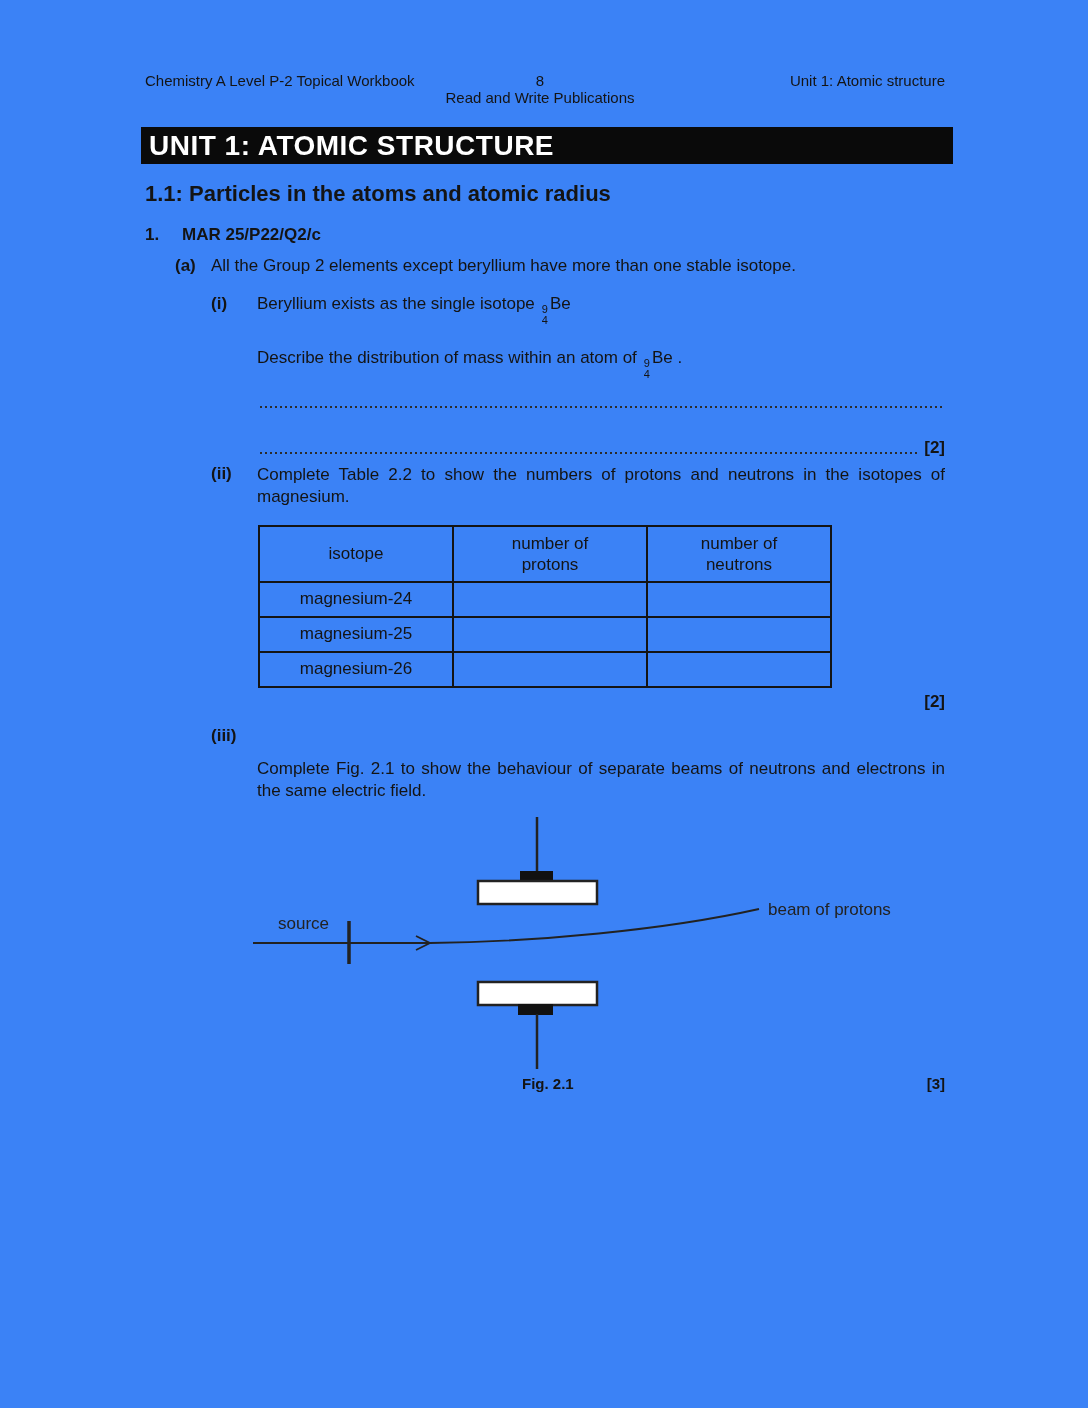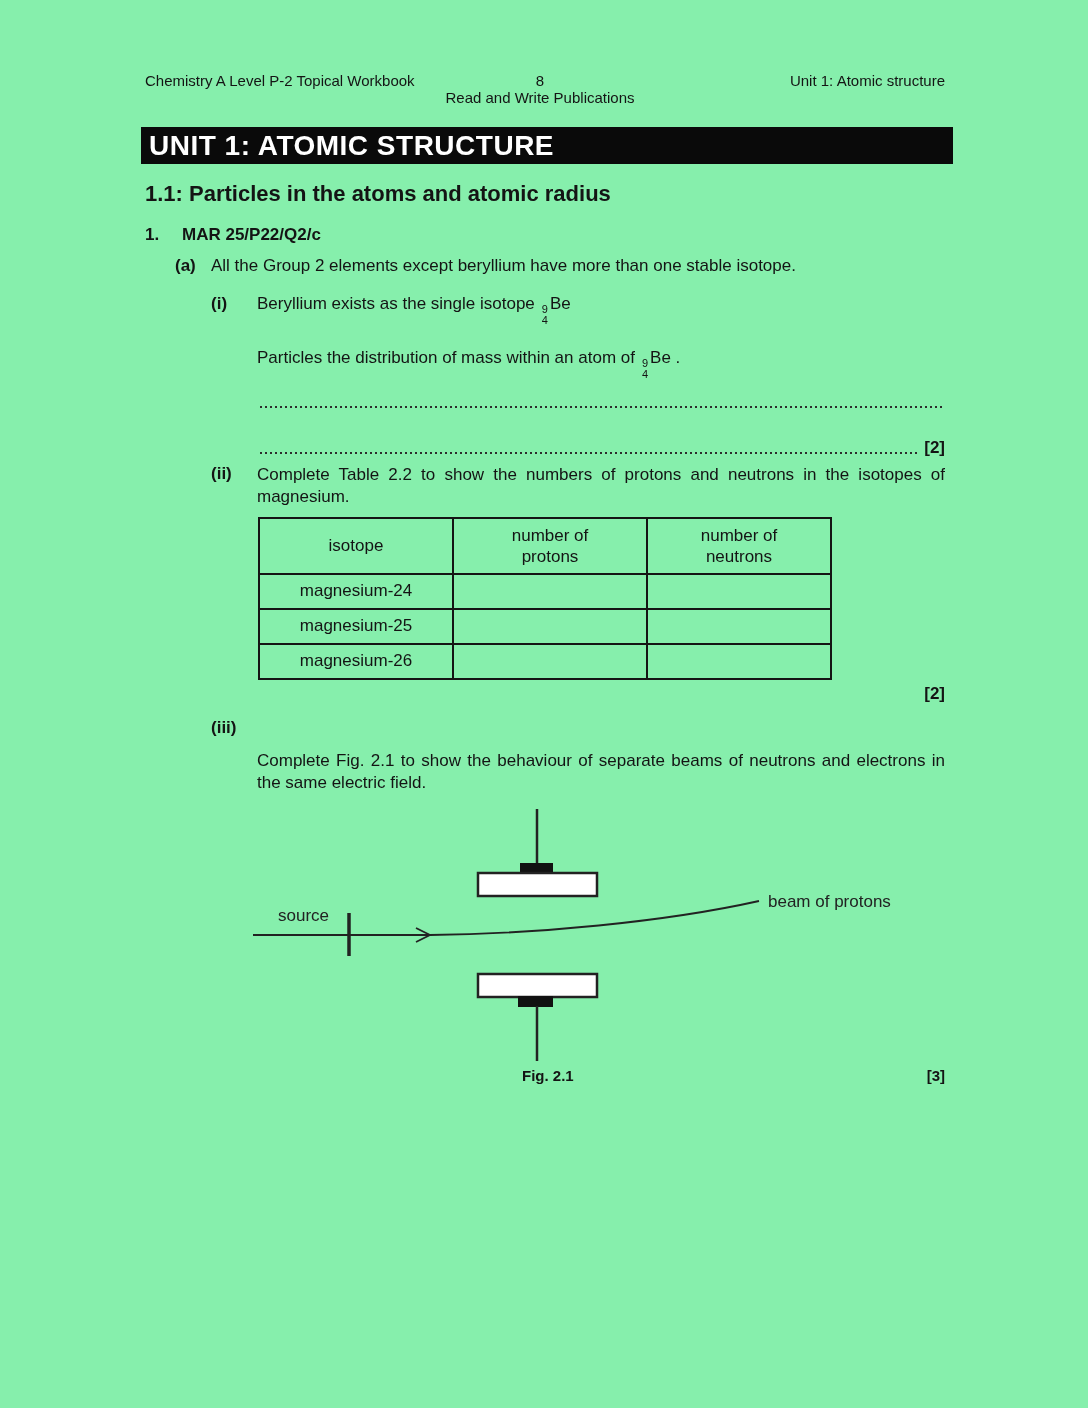--- a/index.html
+++ b/index.html
@@ -1,20 +1,20 @@
 <!DOCTYPE html>
 <html><head>
 <meta charset="utf-8">
 <style>
   html, body { margin: 0; padding: 0; background: #e8e8e8; }
   .page {
     position: relative;
     width: 1088px;
     height: 1408px;
-    background: #86efac;
+    background: #3b82f6;
     font-family: "Liberation Sans", sans-serif;
     color: #141414;
     overflow: hidden;
   }
   .content {
     position: absolute;
     left: 145px;
     top: 0;
     width: 800px;
   }
@@ -57,21 +57,21 @@
     height: 2px;
     background-image: repeating-linear-gradient(to right, #2b2b2b 0px, #2b2b2b 2px, transparent 2px, transparent 5px);
   }
   .dot1 { margin-top: 26px; }
   .dot2 { margin-top: 30px; display: flex; align-items: flex-end; }
   .dot2 .dots { flex: 1; margin-bottom: 4px; }
   .mark { font-weight: bold; font-size: 17px; padding-left: 4px; white-space: nowrap; }
   .part-ii { margin-top: 6px; }
   
   .tbl-caption { margin-top: 15px; margin-left: 113px; width: 572px; text-align: center; font-weight: bold; font-size: 17px; }
-  table.tbl { margin-top: 8px; margin-left: 113px; border-collapse: collapse; table-layout: fixed; }
+  table.tbl { margin-top: 16px; margin-left: 113px; border-collapse: collapse; table-layout: fixed; }
   table.tbl th, table.tbl td { border: 2px solid #141414; font-size: 17px; font-weight: normal; text-align: center; vertical-align: middle; padding: 0; }
   table.tbl th { height: 54px; white-space: pre-line; line-height: 1.25; }
   table.tbl td { height: 33px; }
   .c1 { width: 192px; } .c2 { width: 192px; } .c3 { width: 182px; }
   .mark-right { margin-top: 4px; text-align: right; font-weight: bold; font-size: 17px; }
   .part-iii { margin-top: 14px; }
   .para { margin-top: 12px; }
   
   .fig-svg { display: block; margin-top: 10px; }
   .fig-caption-row { position: relative; height: 24px; font-size: 15px; }
@@ -110,21 +110,21 @@
       <span class="lab-roman">(i)</span>
       <span>
         <span>Beryllium exists as the single isotope</span><span class="iso">
             <span>9</span>
             <span>4</span>
           </span><span>Be</span>
       </span>
     </div>
 
     <div class="indent describe">
-      <span>Particles the distribution of mass within an atom of</span><span class="iso">
+      <span>Describe the distribution of mass within an atom of</span><span class="iso">
           <span>9</span>
           <span>4</span>
         </span><span>Be</span>&nbsp;<span>.</span>
     </div>
 
     <div class="dotline dot1">
       <div class="dots"></div>
     </div>
     <div class="dotline dot2">
       <div class="dots"></div>

